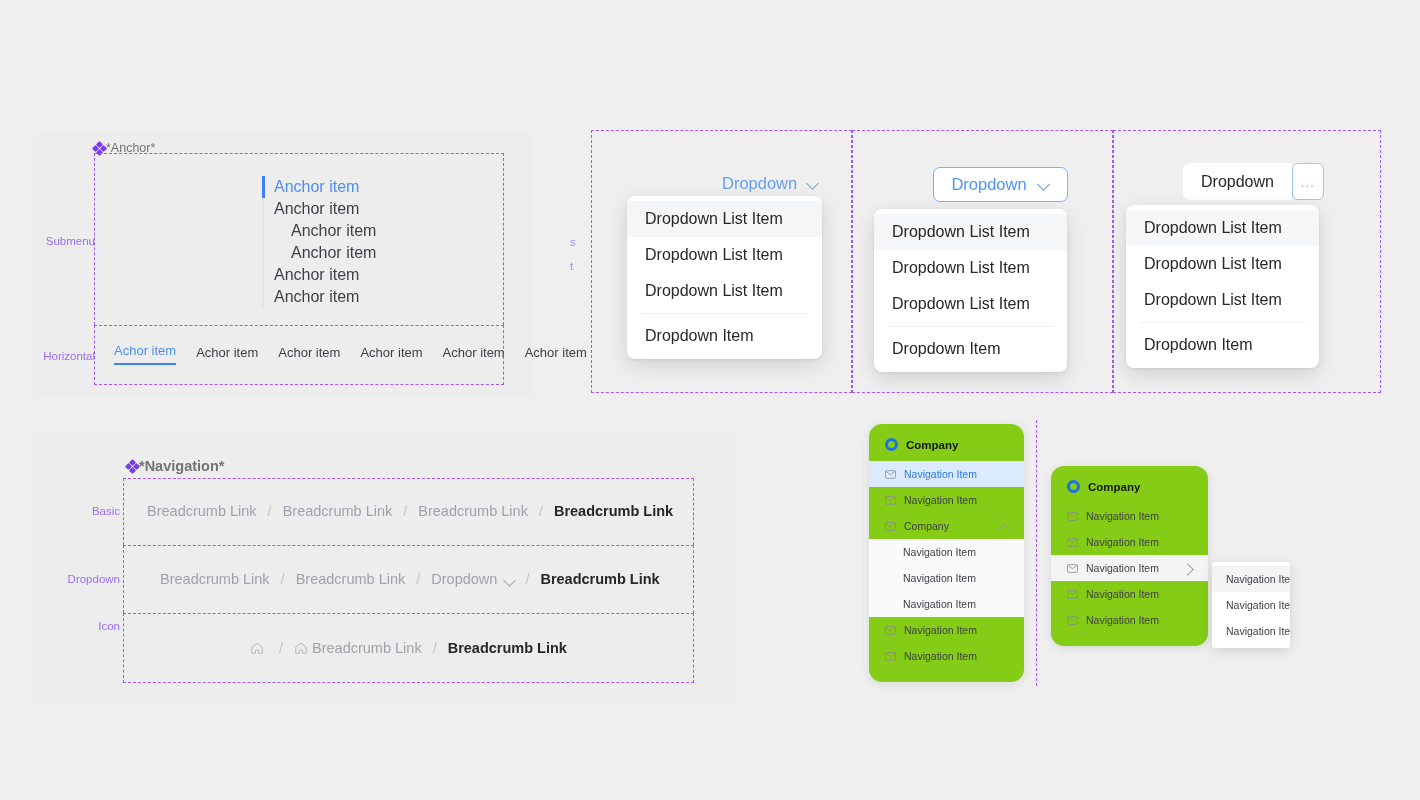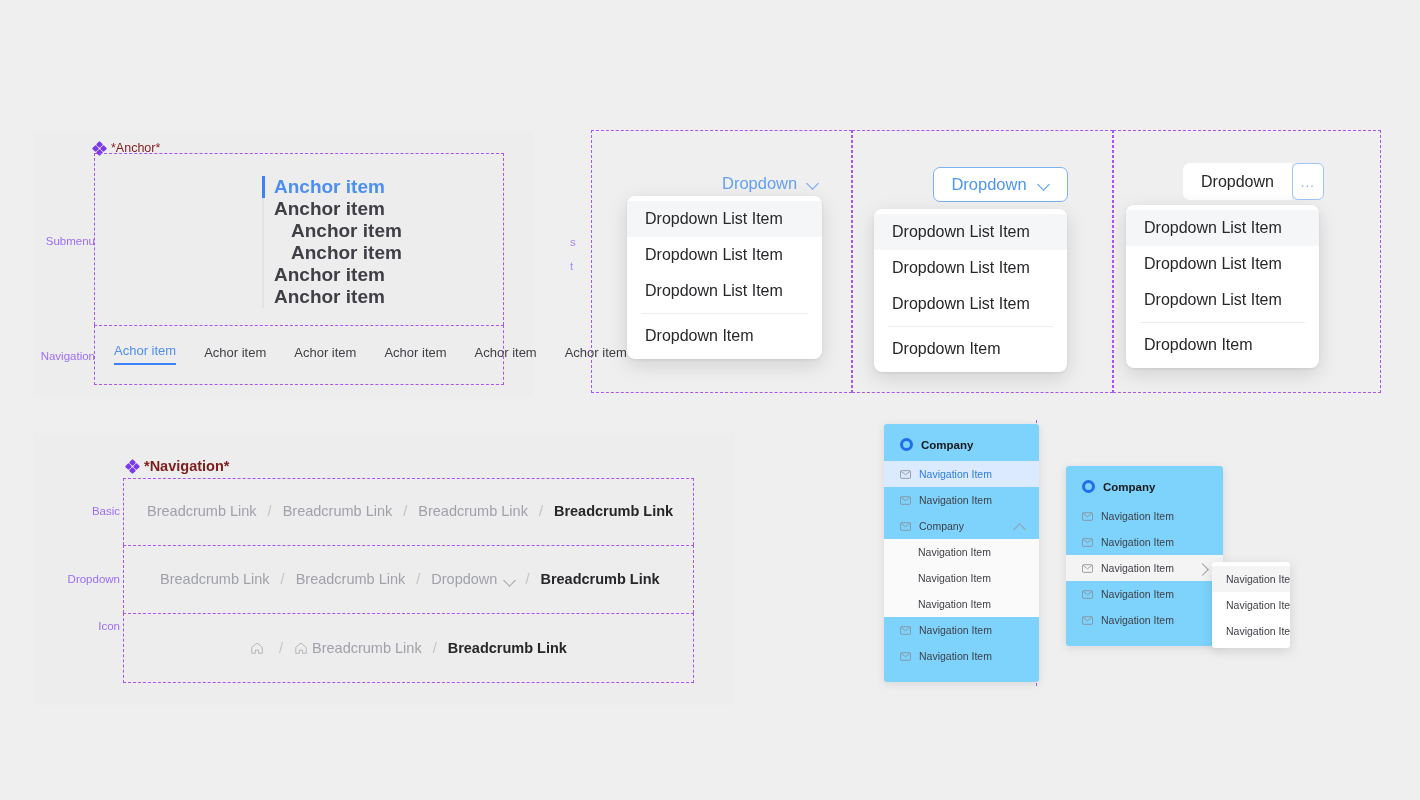--- a/index.html
+++ b/index.html
@@ -10,22 +10,22 @@
     overflow: hidden;
   }
   .stage { position: relative; width: 1420px; height: 800px; }
 
   
   .panel-bg { position: absolute; background: #ededed; }
   .dashed { position: absolute; border: 1.6px dashed #a855f7; }
   .dashed-noB { border-bottom: none; }
 
   .sec-title {
-    position: absolute; display: flex; align-items: center; gap: 5px;
-    color: #7f1d1d; font-size: 12.5px; white-space: nowrap;
+    position: absolute; display: flex; align-items: center; 
+    color: #737373; font-size: 12.5px; white-space: nowrap;
   }
   .sec-title.big { font-size: 14.5px; font-weight: 600; }
   .diamond-icon { display: inline-block; width: 13px; height: 13px; position: relative; }
   .diamond-icon i {
     position: absolute; width: 5px; height: 5px; background: #7c3aed;
     transform: rotate(45deg); border-radius: 1px;
   }
   .diamond-icon i:nth-child(1) { left: 4px; top: 0px; }
   .diamond-icon i:nth-child(2) { left: 0px; top: 4px; }
   .diamond-icon i:nth-child(3) { left: 8px; top: 4px; }
@@ -38,27 +38,27 @@
   .clip-label { position: absolute; color: #a78bfa; font-size: 11.5px; overflow: hidden; }
 
   
   .anchor-vert { position: absolute; display: flex; }
   .anchor-rail { width: 2px; background: #e3e3e3; position: relative; }
   .anchor-rail .active-bar {
     position: absolute; left: 0; top: 0; width: 2.5px; height: 22px; background: #3b82f6;
   }
   .anchor-items { display: flex; flex-direction: column; }
   .anchor-item {
-    font-size: 19px; color: #3f3f46; height: 22px; line-height: 22px;
-    padding-left: 10px; white-space: nowrap; font-weight: bold;
+    font-size: 16px; color: #3f3f46; height: 22px; line-height: 22px;
+    padding-left: 10px; white-space: nowrap;
   }
   .anchor-item.active { color: #4d8ff0; }
   .anchor-item.indent { padding-left: 27px; }
 
-  .anchor-horiz { position: absolute; display: flex; gap: 28px; align-items: flex-end; }
+  .anchor-horiz { position: absolute; display: flex; gap: 20px; align-items: flex-end; }
   .h-anchor-item { font-size: 13px; color: #3f3f46; padding-bottom: 5px; white-space: nowrap; }
   .h-anchor-item.active { color: #4d8ff0; border-bottom: 2px solid #3b82f6; }
 
   
   .dd-trigger-link {
     position: absolute; display: flex; align-items: center; gap: 9px;
     color: #65a0f2; font-size: 16.5px; white-space: nowrap;
   }
   .dd-trigger-outline {
     position: absolute; display: flex; align-items: center; justify-content: center; gap: 10px;
@@ -98,22 +98,22 @@
   .bc-row { position: absolute; display: flex; align-items: center; white-space: nowrap; }
   .bc-link { font-size: 14.5px; color: #a1a1aa; }
   .bc-link.current { color: #27272a; font-weight: 700; }
   .bc-sep { font-size: 14.5px; color: #c4c4c8; margin: 0 11px; }
   .bc-dd { display: flex; align-items: center; gap: 6px; font-size: 14.5px; color: #a1a1aa; }
   .home-ic { display: inline-block; width: 14px; height: 14px; position: relative; margin-right: 4px; vertical-align: -2px; }
   .home-ic svg { display: block; }
 
   
   .nav-card {
-    position: absolute; background: #7dd3fc; border-radius: 3px;
-    box-shadow: 0 2px 10px rgba(0,0,0,.10); overflow: hidden; margin-left: 15px;
+    position: absolute; background: #84cc16; border-radius: 13px;
+    box-shadow: 0 2px 10px rgba(0,0,0,.10); overflow: hidden;
   }
   .nav-brand { display: flex; align-items: center; gap: 8px; padding: 14px 16px 10px 16px; }
   .brand-ring {
     width: 13px; height: 13px; border-radius: 50%;
     border: 3.4px solid #1f6feb; flex: none;
   }
   .brand-name { font-size: 11.5px; font-weight: 700; color: #18181b; }
   .nav-item {
     display: flex; align-items: center; gap: 8px;
     padding: 7px 16px; font-size: 10.5px; color: #3f3f46; white-space: nowrap;
@@ -145,21 +145,21 @@
         <i></i>
         <i></i>
       </span>
     <span>*Anchor*</span>
   </div>
 
   <div class="dashed dashed-noB" style="left:94px; top:153px; width:410px; height:172px;"></div>
   <div class="dashed" style="left:94px; top:325px; width:410px; height:60px;"></div>
 
   <div class="row-label" style="left:10px; top:235px; width:85px;">Submenu</div>
-  <div class="row-label" style="left:0px; top:350px; width:95px;">Navigation</div>
+  <div class="row-label" style="left:0px; top:350px; width:95px;">Horizontal</div>
 
   <div class="anchor-vert" style="left:262px; top:176px;">
     <div class="anchor-rail">
         <div class="active-bar"></div>
       </div>
     <div class="anchor-items" id="anchor-v-items">
         <div class="anchor-item active">Anchor item</div>
         <div class="anchor-item">Anchor item</div>
         <div class="anchor-item indent">Anchor item</div>
         <div class="anchor-item indent">Anchor item</div>

